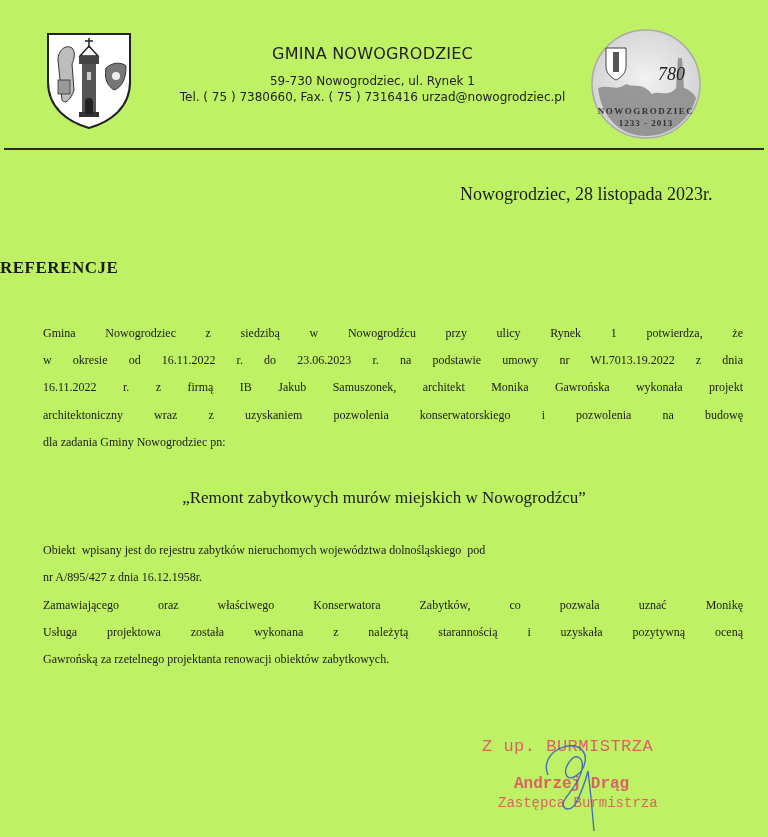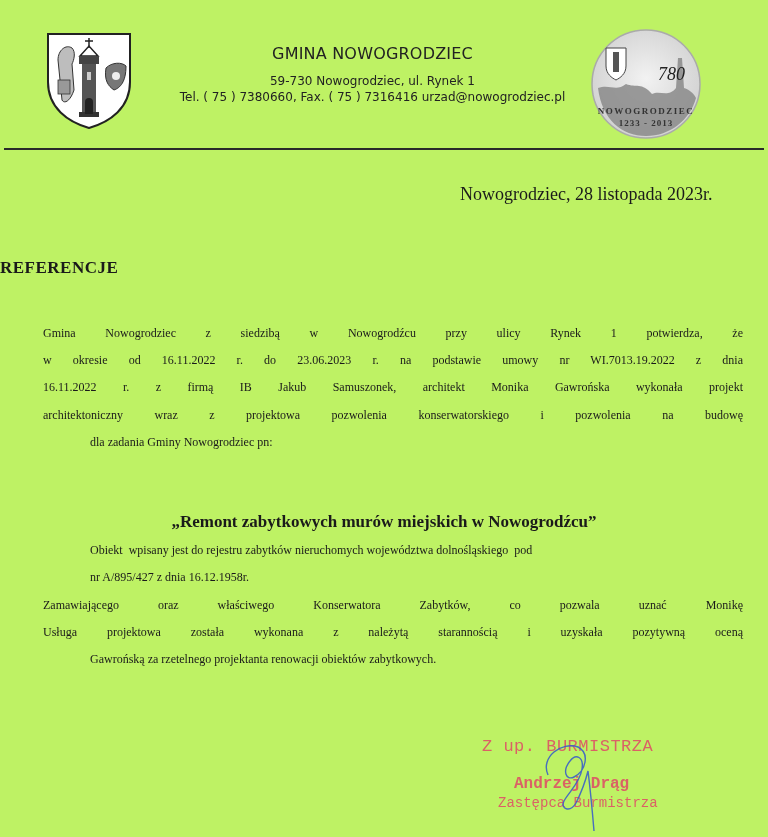--- a/index.html
+++ b/index.html
@@ -16,24 +16,24 @@
   .hdr-contact { font-size: 12px; line-height: 16px; }
   .rule { position: absolute; left: 4px; top: 148px; width: 760px; height: 2px; background: #2a2a2a; }
 
   
   .serif { font-family: "Liberation Serif", serif; }
   .date { position: absolute; left: 460px; top: 184px; font-size: 18px; }
   .doc-title { position: absolute; left: 0; width: 768px; top: 258px; text-align: left;
                font-size: 17px; font-weight: bold; letter-spacing: 0.5px; }
   .para { position: absolute; left: 43px; width: 700px; font-size: 12px; line-height: 27.2px; }
   .line-just { display: block; text-align: justify; text-align-last: justify; }
-  .line { display: block; margin-left: 47px; }
+  .line { display: block; }
   .p1 { top: 320px; }
-  .quote { position: absolute; left: 0; width: 768px; top: 512px; text-align: center;
-           font-size: 17px; font-weight: bold; }
+  .quote { position: absolute; left: 0; width: 768px; top: 488px; text-align: center;
+           font-size: 17px; font-weight: normal; }
   .p2 { top: 537px; }
   .p3 { top: 592px; }
 
   
   .stamp { position: absolute; left: 470px; top: 735px; width: 190px; height: 100px;
            font-family: Liberation Mono, monospace; color: #e04a66; }
   .stamp-l1 { position: absolute; left: 12px; top: 2px; font-size: 17px; letter-spacing: 0.5px; opacity: 0.85; }
   .stamp-l2 { position: absolute; left: 44px; top: 40px; font-size: 16px; font-weight: bold; opacity: 0.85; }
   .stamp-l3 { position: absolute; left: 28px; top: 60px; font-size: 14px; opacity: 0.85; }
   .signature { position: absolute; left: 0; top: 0; width: 190px; height: 100px; }
@@ -87,21 +87,21 @@
   <div class="rule"></div>
 
   <div class="date serif">Nowogrodziec,  28 listopada 2023r.</div>
 
   <div class="doc-title serif">REFERENCJE</div>
 
   <div class="para serif p1">
     <span class="line-just">Gmina Nowogrodziec z siedzibą w Nowogrodźcu przy ulicy Rynek 1 potwierdza, że</span>
     <span class="line-just">w okresie od 16.11.2022 r. do 23.06.2023 r. na podstawie umowy nr WI.7013.19.2022 z dnia</span>
     <span class="line-just">16.11.2022 r. z firmą IB Jakub Samuszonek, architekt Monika Gawrońska wykonała projekt</span>
-    <span class="line-just">architektoniczny wraz z projektowa pozwolenia konserwatorskiego i pozwolenia na budowę</span>
+    <span class="line-just">architektoniczny wraz z uzyskaniem pozwolenia konserwatorskiego i pozwolenia na budowę</span>
     <span class="line">dla zadania Gminy Nowogrodziec pn:</span>
   </div>
 
   <div class="quote serif">„Remont zabytkowych murów miejskich w Nowogrodźcu”</div>
 
   <div class="para serif p2">
     <span class="line" style="white-space:pre;">Obiekt  wpisany jest do rejestru zabytków nieruchomych województwa dolnośląskiego  pod</span>
     <span class="line">nr A/895/427 z dnia 16.12.1958r.</span>
   </div>
 

